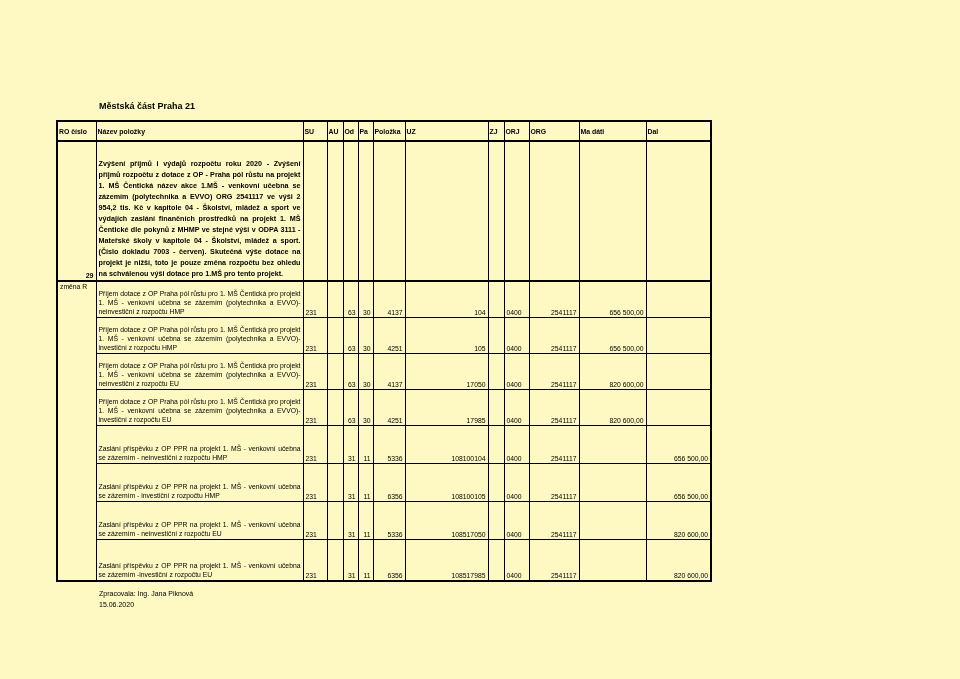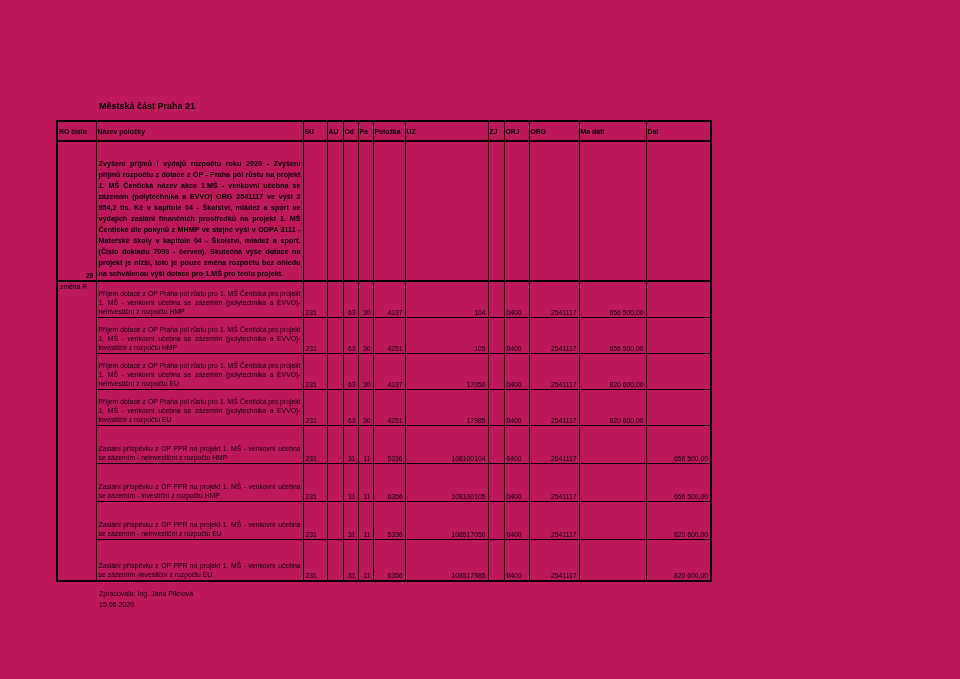--- a/index.html
+++ b/index.html
@@ -1,16 +1,16 @@
 <!DOCTYPE html>
 <html><head>
 <meta charset="utf-8">
 <style>
   html,body{margin:0;padding:0;background:#fff;}
-  #page{position:relative;width:960px;height:679px;background:#be185d;color:#000;
+  #page{position:relative;width:960px;height:679px;background:#fef9c3;color:#000;
         font-family:"Liberation Sans",sans-serif;overflow:hidden;}
 
   
   #doc-title{position:absolute;left:99px;top:71px;font-size:9px;font-weight:bold;line-height:14px;white-space:pre;}
 
   
   table.doc{position:absolute;left:56px;top:120px;width:654px;border-collapse:collapse;
             table-layout:fixed;border:2px solid #000;}
   table.doc th, table.doc td{border:1px solid #000;padding:1px 2px;overflow:hidden;color:#000;}
 

